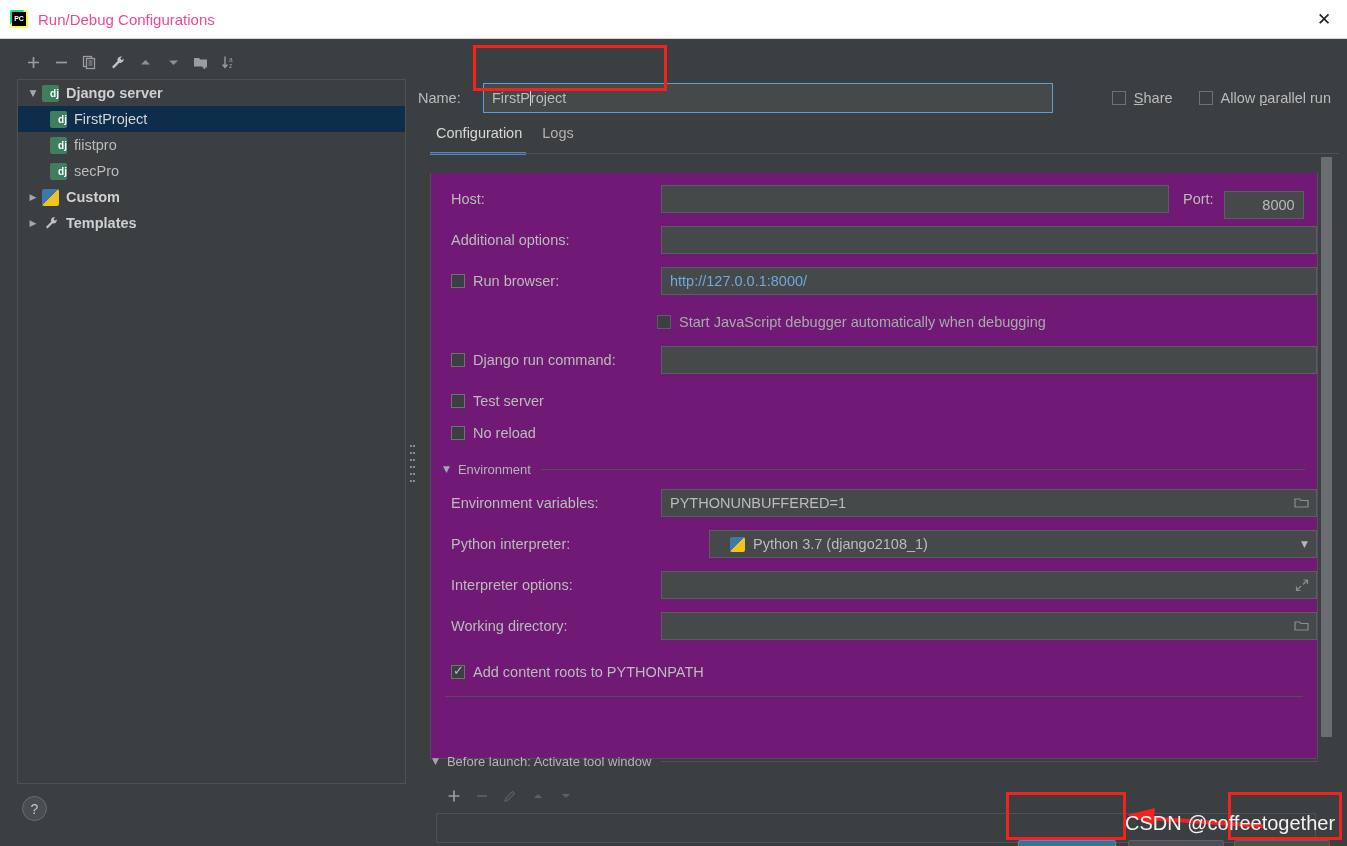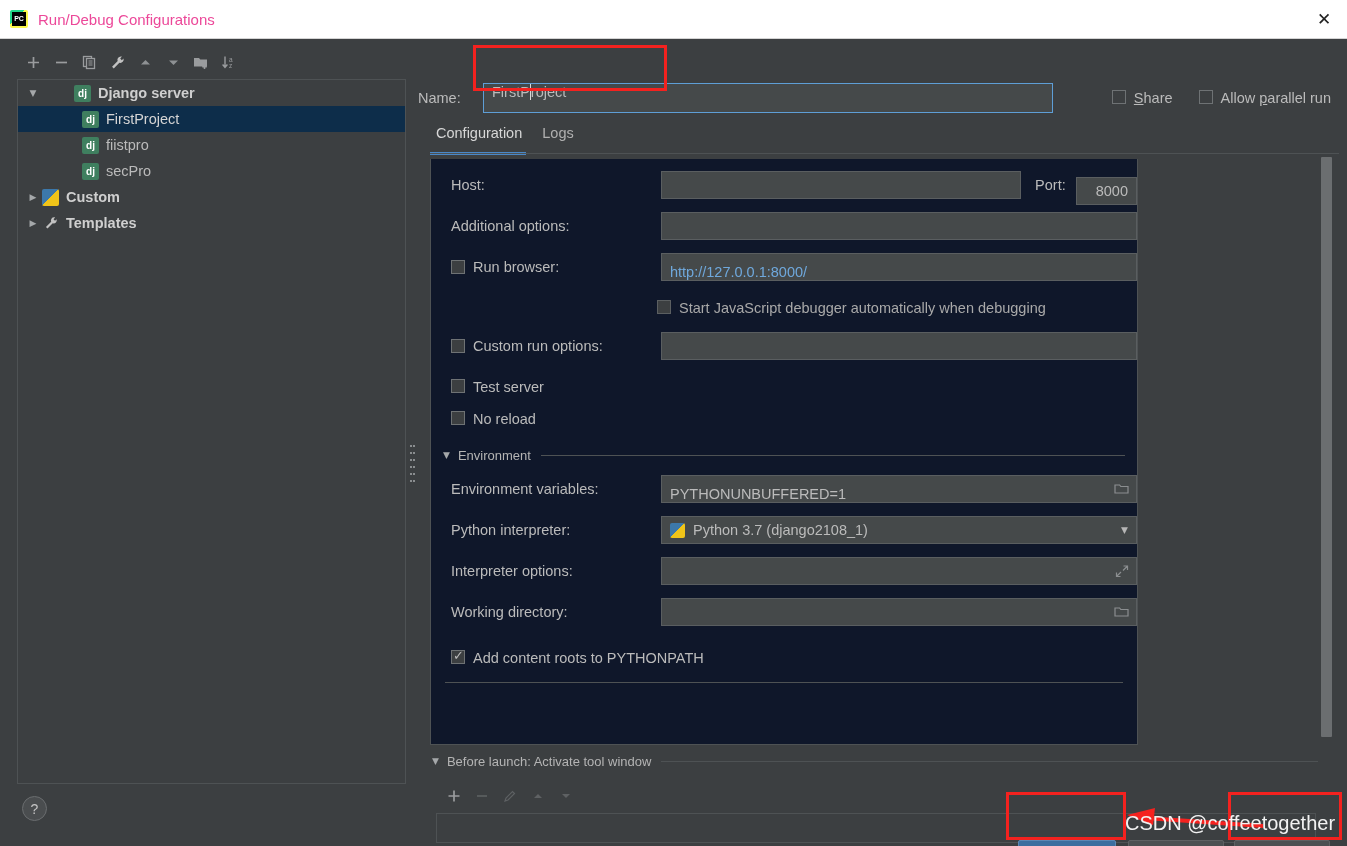--- a/index.html
+++ b/index.html
@@ -68,22 +68,22 @@
   }
   .tree-row.selected { background: #0d2d4a; color: #d5d5d5; }
   .tree-row.group { color: #cfcfcf; font-weight: bold; }
   .twisty {
     width: 18px; display: inline-flex; align-items: center; justify-content: center;
     color: #a5a8aa; font-size: 9px; font-family: "DejaVu Sans", sans-serif;
   }
   .indent { width: 26px; display: inline-block; }
   .dj-badge {
     width: 17px; height: 17px; background: #3f7f5f; color: #ffffff;
-    font-size: 10px; font-weight: bold; line-height: 17px; text-align: center;
-    border-radius: 2px; margin-right: 7px; font-family: "Liberation Sans", sans-serif; margin-left: 32px;
+    font-size: 10px; font-weight: bold; line-height: 17px; text-align: right;
+    border-radius: 2px; margin-right: 7px; font-family: "Liberation Sans", sans-serif;
   }
   .py-badge {
     width: 17px; height: 17px; margin-right: 7px; position: relative; border-radius: 2px;
     background: linear-gradient(135deg,#3c78aa 0%,#3c78aa 50%,#f0c419 50%,#f0c419 100%);
   }
   .wrench-badge {
     width: 17px; height: 17px; margin-right: 7px; display: flex;
     align-items: center; justify-content: center; color: #c2c2c2;
   }
 
@@ -104,33 +104,33 @@
     position: absolute; left: 418px; top: 6px; width: 921px; height: 740px;
   }
   .name-row {
     position: absolute; left: 0; top: 38px; height: 30px; width: 921px;
     display: flex; align-items: center;
   }
   .name-label { font-size: 14.5px; color: #bbbbbb; width: 65px; }
   .name-input {
     width: 570px; height: 30px; background: #45494a; border: 1px solid #5e9ed6;
     color: #bbbbbb; font-size: 14.5px; padding: 0 8px;
-    display: flex; position: relative;
+    display: flex; align-items: center; position: relative;
     font-family: "Liberation Sans", sans-serif;
   }
   .caret {
     display: inline-block; width: 1px; height: 16px; background: #d8d8d8;
     margin: 0 0px;
   }
 
   .share-row {
     position: absolute; right: 8px; top: 38px; height: 30px;
     display: flex; align-items: center; gap: 26px;
   }
-  .cb-label { font-size: 14.5px; color: #bbbbbb; display: flex; align-items: flex-start; }
+  .cb-label { font-size: 14.5px; color: #bbbbbb; display: flex; align-items: center; }
   .cbox {
     width: 14px; height: 14px; border: 1px solid #6e7274; background: #3c3f41;
     margin-right: 8px; flex: 0 0 auto; position: relative;
   }
   .cbox.checked::after {
     content: "✓"; position: absolute; left: 1px; top: -3px;
     font-size: 13px; color: #bbbbbb; font-family: "DejaVu Sans", sans-serif;
   }
   .cbox.dim { border-color: #5b5f61; }
   .mn { text-decoration: underline; }
@@ -149,42 +149,42 @@
     content: ""; position: absolute; left: 0; right: 10px; bottom: 0;
     height: 3px; background: #4a88c7;
   }
   .tab-underline {
     position: absolute; left: 12px; top: 108px; width: 909px; height: 1px;
     background: #4e5254;
   }
 
   
   .content {
-    position: absolute; left: 12px; top: 114px; width: 708px; height: 586px;
+    position: absolute; left: 12px; top: 128px; width: 888px; height: 586px;
     border: 1px solid #4e5254; border-top: none;
-    background: #0f172a; padding: 12px 0 0 0;
+    background: #701a75; padding: 12px 0 0 0;
   }
   .scrollbar-track {
     position: absolute; left: 903px; top: 110px; width: 11px; height: 586px;
     background: #3c3f41;
   }
   .scrollbar-thumb {
     position: absolute; left: 903px; top: 112px; width: 11px; height: 580px;
     background: #6b6e70; border-radius: 1px;
   }
 
   .frow {
     display: flex; align-items: center; height: 28px; margin-bottom: 13px;
     padding-left: 20px;
   }
   .flabel { font-size: 14.5px; color: #bbbbbb; width: 210px; flex: 0 0 auto; }
   .finput {
     height: 28px; background: #45494a; border: 1px solid #5a5e60;
     color: #bbbbbb; font-size: 14.5px; padding: 0 8px;
-    display: flex; align-items: flex-end; position: relative;
+    display: flex; align-items: center; position: relative;
   }
   .finput .link { color: #6fa8dc; }
   .finput-end-icon {
     position: absolute; right: 7px; top: 50%; transform: translateY(-50%);
     color: #8b8e90; display: flex; align-items: center;
   }
   .port-label { font-size: 14.5px; color: #bbbbbb; margin: 0 10px 0 14px; }
   .port-input {
     width: 80px; height: 28px; background: #45494a; border: 1px solid #5a5e60;
     color: #bbbbbb; font-size: 14.5px; padding: 0 8px;
@@ -202,22 +202,22 @@
     margin-bottom: 8px; margin-top: 4px;
   }
   .section-arrow { color: #a5a8aa; font-size: 9px; margin-right: 8px;
     font-family: "DejaVu Sans", sans-serif; }
   .section-title { font-size: 13px; color: #b4b4b4; white-space: nowrap; }
   .section-line { flex: 1 1 auto; height: 1px; background: #4e5254; margin-left: 10px;
     margin-right: 12px; }
 
   .combo {
     height: 28px; background: #45494a; border: 1px solid #5a5e60;
-    color: #bbbbbb; font-size: 14.5px; padding: 0 8px;
-    display: flex; align-items: center; position: relative;
+    color: #bbbbbb; font-size: 14.5px; padding: 0 20px;
+    display: flex; align-items: center; position: relative; margin-left: 48px;
   }
   .combo-arrow { position: absolute; right: 8px; top: 50%; transform: translateY(-50%);
     color: #b6b6b6; font-size: 9px; font-family: "DejaVu Sans", sans-serif; }
   .py-icon-sm {
     width: 15px; height: 15px; margin-right: 8px; border-radius: 2px; flex: 0 0 auto;
     background: linear-gradient(135deg,#3c78aa 0%,#3c78aa 50%,#f0c419 50%,#f0c419 100%);
   }
 
   .pathpanel-divider {
     height: 1px; background: #4e5254; margin: 10px 14px 14px 14px;
@@ -438,21 +438,21 @@
       <div class="cb-sub">
         <label class="cb-label" style="color:#a9a9a9">
           <span class="cbox dim"></span>
           <span>Start JavaScript debugger automatically when debugging</span>
         </label>
       </div>
 
       <div class="frow">
         <label class="cb-inline">
           <span class="cbox"></span>
-          <span>Custom run options:</span>
+          <span>Django run command:</span>
         </label>
         <div class="finput" style="width:656px"></div>
       </div>
 
       <div class="cb-standalone">
         <label class="cb-label">
           <span class="cbox"></span>
           <span>Test server</span>
         </label>
       </div>

